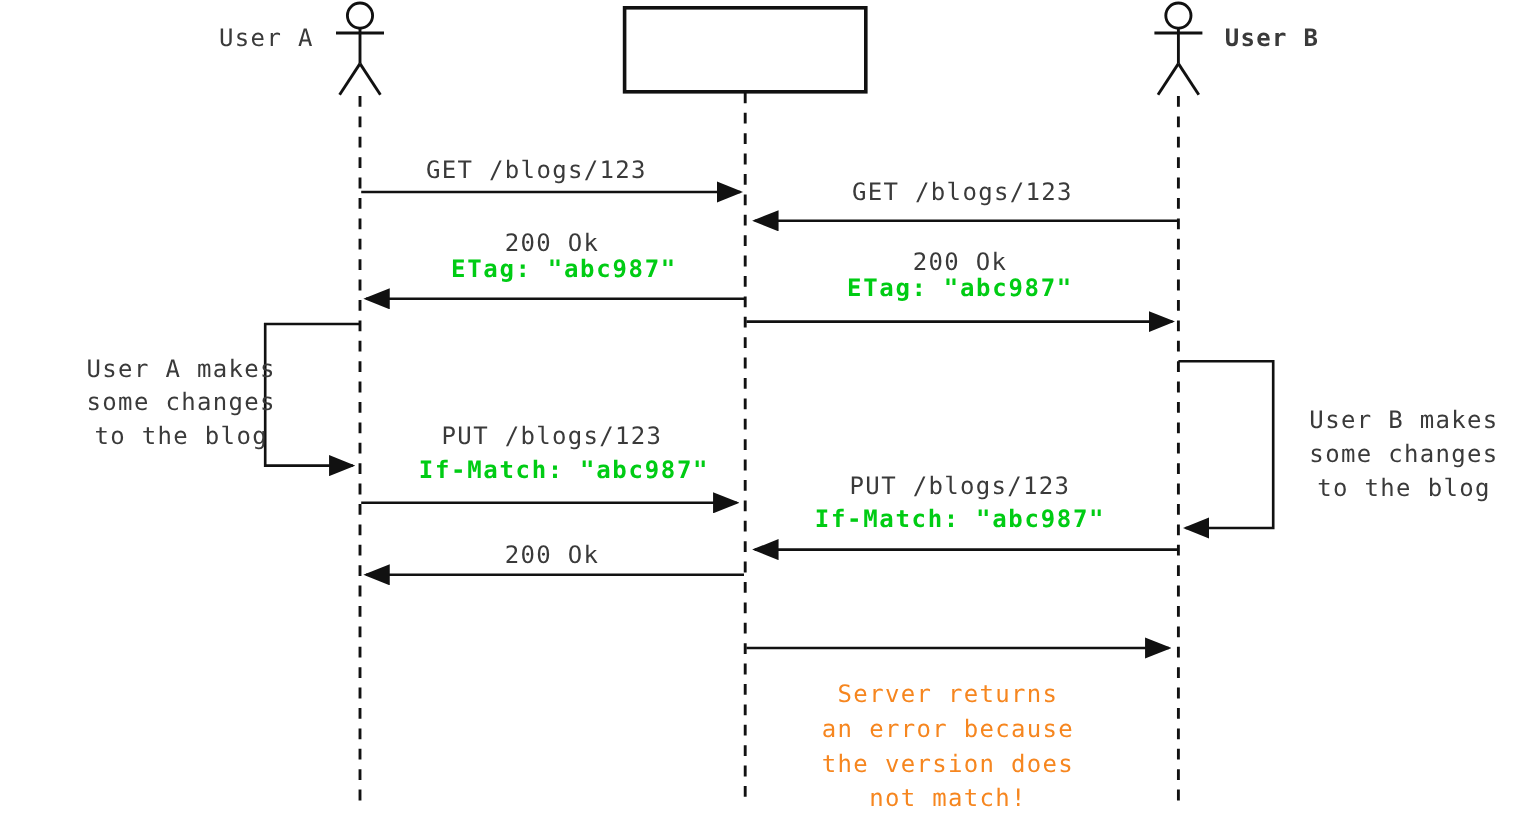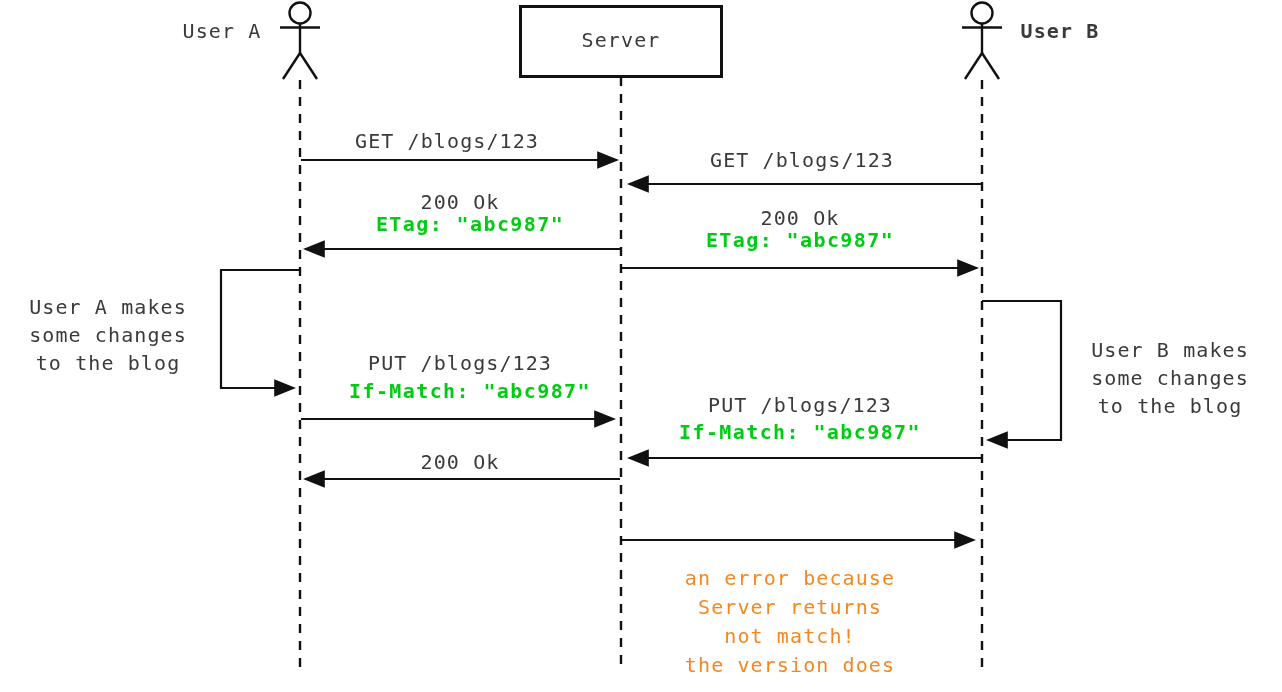--- a/index.html
+++ b/index.html
@@ -98,52 +98,51 @@
     <line class="shape" x1="301" y1="419" x2="614" y2="419" stroke-width="2.2" marker-end="url(#ah)"></line>
 
     <polyline class="shape" points="982,301 1061,301 1061,440 988,440" stroke-width="2.2" marker-end="url(#ah)"></polyline>
 
     <line class="shape" x1="981" y1="458" x2="629" y2="458" stroke-width="2.2" marker-end="url(#ah)"></line>
     <line class="shape" x1="620" y1="479" x2="305" y2="479" stroke-width="2.2" marker-end="url(#ah)"></line>
     <line class="shape" x1="622" y1="540" x2="974" y2="540" stroke-width="2.2" marker-end="url(#ah)"></line>
   </svg>
 
   <div class="lbl actor-lbl" style="left:147px; top:20px; width:150px;">User A</div>
-  <div class="lbl actor-lbl" style="left:521px; top:29px; width:200px;">Server</div>
   <div class="lbl actor-lbl" style="left:985px; top:20px; width:150px;font-weight:bold;">User B</div>
 
   <div class="lbl" style="left:297px; top:130px; width:300px;">GET /blogs/123</div>
   <div class="lbl" style="left:652px; top:149px; width:300px;">GET /blogs/123</div>
 
   <div class="lbl" style="left:310px; top:191px; width:300px;">200 Ok</div>
   <div class="lbl hdr" style="left:320px; top:213px; width:300px;">ETag: "abc987"</div>
 
   <div class="lbl" style="left:650px; top:207px; width:300px;">200 Ok</div>
   <div class="lbl hdr" style="left:650px; top:229px; width:300px;">ETag: "abc987"</div>
 
   <div class="lbl" style="left:310px; top:352px; width:300px;">PUT /blogs/123</div>
   <div class="lbl hdr" style="left:320px; top:380px; width:300px;">If-Match: "abc987"</div>
 
   <div class="lbl" style="left:650px; top:394px; width:300px;">PUT /blogs/123</div>
   <div class="lbl hdr" style="left:650px; top:421px; width:300px;">If-Match: "abc987"</div>
 
   <div class="lbl" style="left:310px; top:451px; width:300px;">200 Ok</div>
 
-  <div class="note" style="left:0px; top:293px; width:216px;">
+  <div class="note" style="left:0px; top:293px; width:216px;padding-left:43px;">
     <div>User A makes</div>
     <div>some changes</div>
     <div>to the blog</div>
   </div>
 
   <div class="note" style="left:1050px; top:336px; width:240px;">
     <div>User B makes</div>
     <div>some changes</div>
     <div>to the blog</div>
   </div>
 
   <div class="note note-err" style="left:590px; top:564px; width:400px;">
+    <div>Server returns</div>
     <div>an error because</div>
-    <div>Server returns</div>
+    <div>the version does</div>
     <div>not match!</div>
-    <div>the version does</div>
   </div>
 
 </div>
 
 </body></html>

